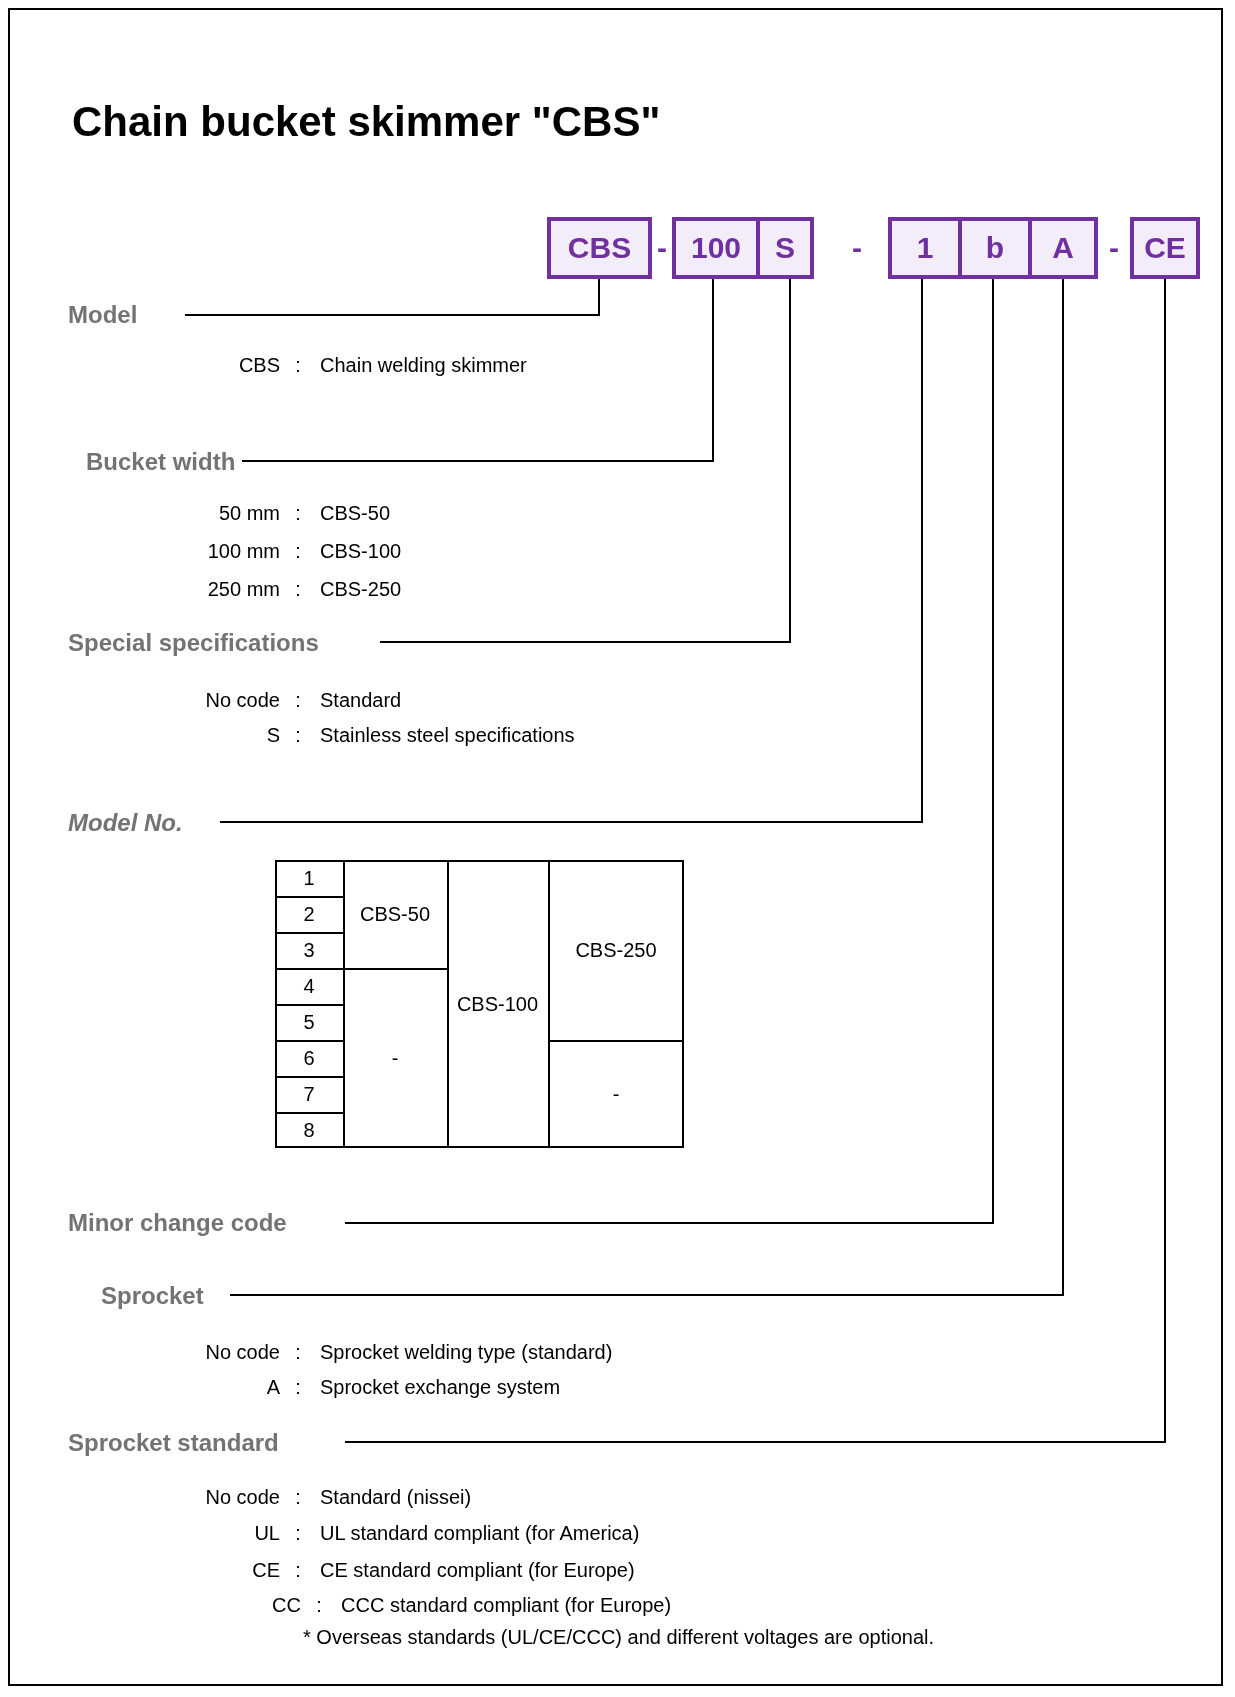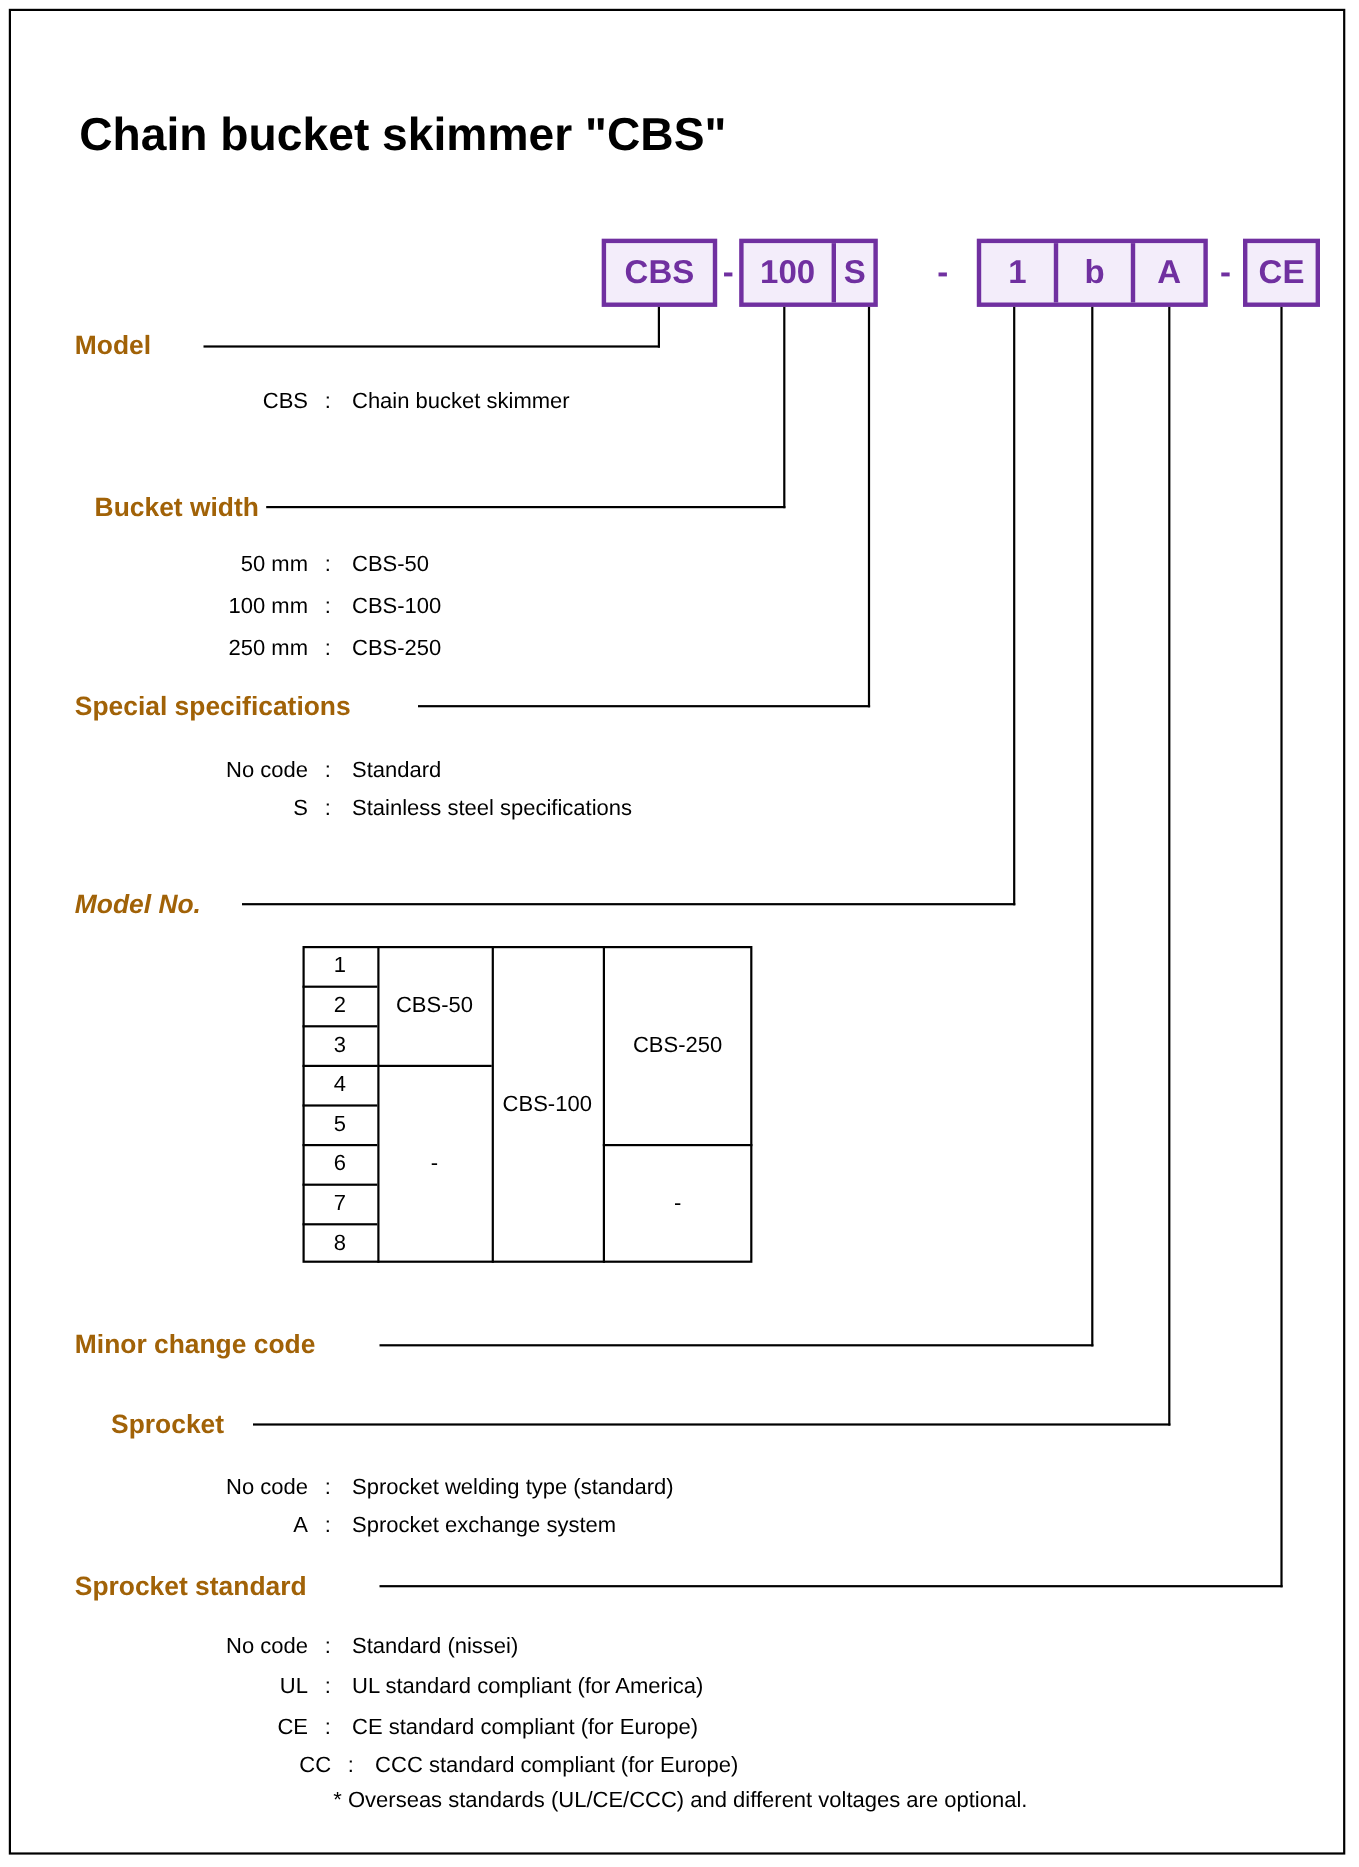--- a/index.html
+++ b/index.html
@@ -19,21 +19,21 @@
          color:#7030A0;font-weight:bold;font-size:30px;}
   .code-cell + .code-cell{border-left:4px solid #7030A0;}
   .dash{position:absolute;top:217px;height:62px;width:24px;display:flex;
         align-items:center;justify-content:center;color:#7030A0;
         font-weight:bold;font-size:30px;}
   
   .h-line{position:absolute;height:2px;background:#000;}
   .v-line{position:absolute;width:2px;background:#000;}
   
   .heading{position:absolute;left:68px;height:30px;line-height:30px;
-           font-size:24px;font-weight:bold;color:#a16207;white-space:nowrap;}
+           font-size:24px;font-weight:bold;color:#737373;white-space:nowrap;}
   
   .item{position:absolute;left:0;width:1235px;height:26px;line-height:26px;font-size:20px;}
   .item .key{position:absolute;left:60px;width:220px;text-align:right;}
   .item .colon{position:absolute;left:288px;width:20px;text-align:center;}
   .item .val{position:absolute;left:320px;white-space:nowrap;}
   .footnote{position:absolute;left:303px;top:1624px;font-size:20px;
             line-height:26px;white-space:nowrap;}
   
   .tframe{position:absolute;left:275px;top:860px;width:409px;height:288px;
           border:2px solid #000;box-sizing:border-box;}
@@ -47,21 +47,21 @@
 
 <div id="page">
   <div id="frame"></div>
 
   <div class="title">Chain bucket skimmer "CBS"</div>
 
   <div class="code-box" style="left:547px;width:105px;">
     <span>CBS</span>
   </div>
   <div class="dash" style="left:650px;">-</div>
-  <div class="code-group" style="left:672px;width:126px;">
+  <div class="code-group" style="left:672px;width:142px;">
     <div class="code-cell" style="flex:0 0 80px;">100</div>
     <div class="code-cell">S</div>
   </div>
   <div class="dash" style="left:845px;">-</div>
   <div class="code-group" style="left:888px;width:210px;">
     <div class="code-cell" style="flex:0 0 66px;">1</div>
     <div class="code-cell" style="flex:0 0 66px;">b</div>
     <div class="code-cell">A</div>
   </div>
   <div class="dash" style="left:1102px;">-</div>
@@ -94,21 +94,21 @@
   <div class="heading" style="top:447px;margin-left:18px;">Bucket width</div>
   <div class="heading" style="top:628px;">Special specifications</div>
   <div class="heading" style="top:808px;font-style:italic;">Model No.</div>
   <div class="heading" style="top:1208px;">Minor change code</div>
   <div class="heading" style="top:1281px;margin-left:33px;">Sprocket</div>
   <div class="heading" style="top:1428px;">Sprocket standard</div>
 
   <div class="item" style="top:352px;">
     <span class="key">CBS</span>
     <span class="colon">:</span>
-    <span class="val">Chain bucket skimmer</span>
+    <span class="val">Chain welding skimmer</span>
   </div>
 
   <div class="item" style="top:500px;">
     <span class="key">50 mm</span>
     <span class="colon">:</span>
     <span class="val">CBS-50</span>
   </div>
   <div class="item" style="top:538px;">
     <span class="key">100 mm</span>
     <span class="colon">:</span>

